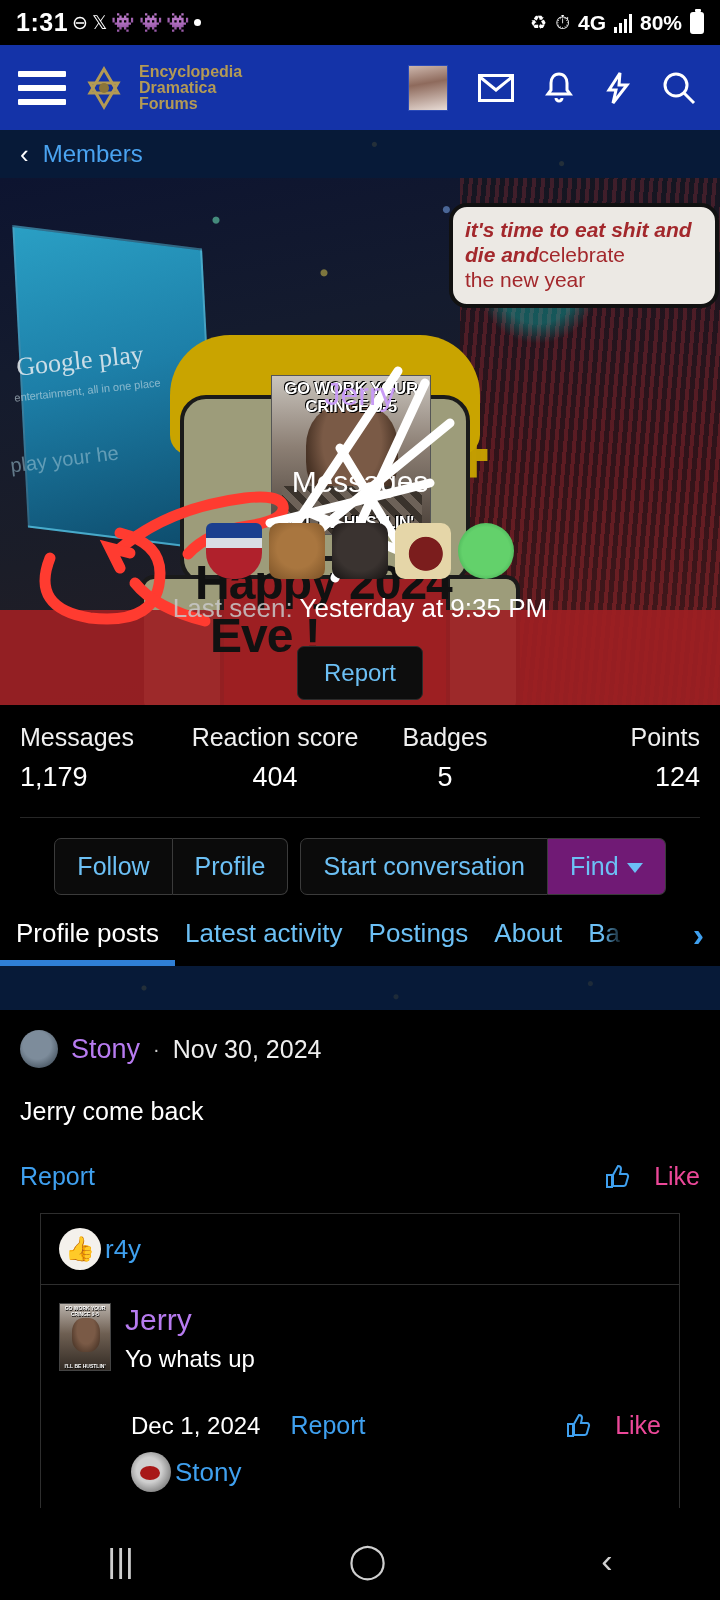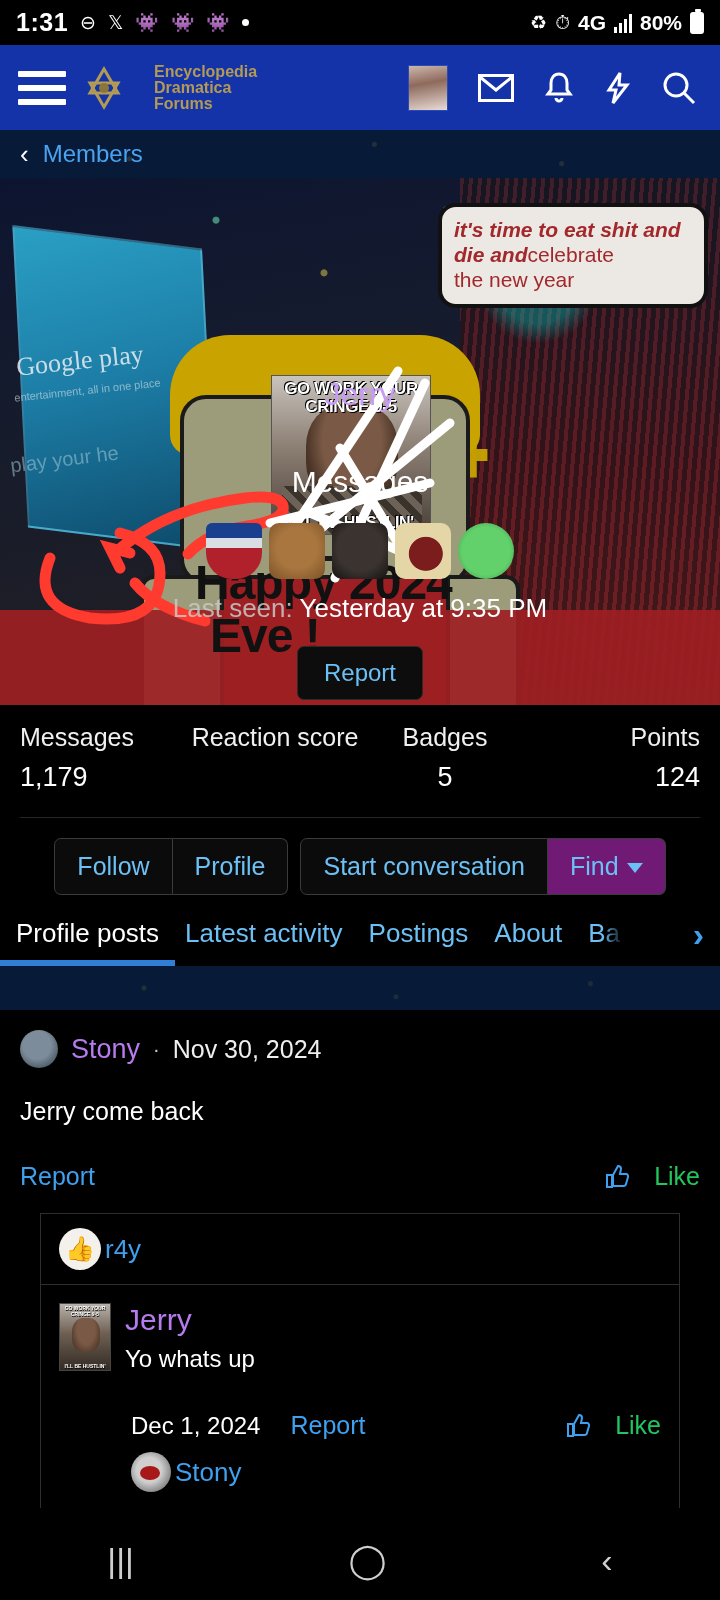--- a/index.html
+++ b/index.html
@@ -2,41 +2,41 @@
 <html><head>
 <meta charset="utf-8">
 <style>
   * { margin:0; padding:0; box-sizing:border-box; }
   html,body { width:720px; height:1600px; background:#000; overflow:hidden; }
   body { font-family:"Liberation Sans", sans-serif; color:#fff; }
 
   
   .statusbar { height:45px; background:#000; display:flex; align-items:center;
                padding:0 16px; justify-content:space-between; }
-  .sb-left { display:flex; align-items:center; gap:12px; }
+  .sb-left { display:flex; align-items:center; gap:4px; }
   .sb-right { display:flex; align-items:center; gap:8px; }
   .sb-time { font-size:25px; font-weight:700; letter-spacing:.5px; }
   .sb-ico { font-size:19px; line-height:1; display:inline-block; }
   .sb-dot { width:7px; height:7px; border-radius:50%; background:#fff; display:inline-block; }
   .sb-batt { font-size:21px; font-weight:700; }
   .batt-shape { width:14px; height:22px; border:2px solid #fff; border-radius:3px;
                 position:relative; display:inline-block; background:#fff; }
   .batt-shape:before { content:""; position:absolute; top:-5px; left:3px; width:6px; height:3px;
                        background:#fff; border-radius:1px; }
   .sig { display:inline-flex; align-items:flex-end; gap:2px; height:20px; }
   .sig i { width:3px; background:#fff; display:block; }
   .sig i:nth-child(1){height:6px} .sig i:nth-child(2){height:10px}
   .sig i:nth-child(3){height:14px} .sig i:nth-child(4){height:19px}
 
   
   .header { height:85px; background:#1433a8; display:flex; align-items:center;
             padding:0 18px; gap:14px; }
   .hamburger { width:48px; display:flex; flex-direction:column; gap:8px; cursor:pointer; }
   .hamburger span { display:block; height:6px; background:#fff; border-radius:1px; }
-  .logo-wrap { display:flex; align-items:center; gap:26px; }
+  .logo-wrap { display:flex; align-items:center; gap:11px; }
   .logo-star { width:48px; height:48px; position:relative; }
   .logo-title { font-size:16px; line-height:16px; color:#b39a55; font-weight:600; }
   .hdr-spacer { flex:1; }
   .hdr-icons { display:flex; align-items:center; gap:30px; padding-right:6px; }
   .hdr-avatar { width:40px; height:46px; background:linear-gradient(170deg,#cdb7ad 0%,#8e6a5c 40%,#e8dcd6 100%);
                 border:1px solid #2a4ab8; }
   .hdr-ico svg { display:block; }
 
   
   .crumbbar { height:48px; background:#071a38; display:flex; align-items:center;
@@ -94,21 +94,21 @@
   .toon-2024 { position:absolute; left:120px; top:95px; font-size:116px; color:#c9a400;
      font-weight:700; font-family:"Liberation Sans", sans-serif; opacity:.95; }
   .toon-mouth { position:absolute; left:160px; top:250px; width:110px; height:36px;
      border-bottom:5px solid #1a1a1a; border-radius:0 0 60px 60px; }
   .happy-text { position:absolute; left:195px; top:377px; font-size:48px; font-weight:700;
      color:#111; letter-spacing:-1px; }
   .happy-text2 { position:absolute; left:210px; top:430px; font-size:48px; font-weight:700;
      color:#111; letter-spacing:-1px; }
   .redband { position:absolute; left:0; right:0; bottom:0; height:95px; background:#9d1f23; opacity:.92; }
   
-  .bubble { position:absolute; right:12px; top:25px; width:270px; min-height:105px;
+  .bubble { position:absolute; right:1px; top:25px; width:270px; min-height:105px;
      background:#ece9e4; border:4px solid #111; border-radius:18px; padding:10px 12px;
      font-family:"Liberation Sans", sans-serif; font-style:italic; font-weight:700;
      color:#a3282c; font-size:21px; line-height:25px; }
   .bubble .nb { font-style:normal; font-weight:400; color:#a3282c; }
   
   .av-meme { position:absolute; left:271px; top:197px; width:160px; height:160px;
      background:linear-gradient(180deg,#c9c4bd 0%,#8c7f74 45%,#4a4038 100%);
      border:1px solid #555; overflow:hidden; }
   .av-top { position:absolute; top:4px; left:0; right:0; text-align:center;
      font-size:17px; font-weight:800; color:#fff; text-shadow:1px 1px 0 #000,-1px -1px 0 #000;
@@ -186,21 +186,21 @@
   .av-circle { width:38px; height:38px; border-radius:50%; flex:none; }
   .av-stony { background:radial-gradient(circle at 45% 40%,#7d8c9b 0 45%,#2b3742 100%); }
   .post-author { font-size:27px; color:#b77bf0; }
   .post-dot { color:#cfcfcf; font-size:20px; }
   .post-date { font-size:25px; color:#efefef; }
   .post-body { font-size:25px; color:#fff; margin-top:26px; line-height:34px; }
   .post-body p { margin-top:46px; }
   .post-body p:first-child { margin-top:0; }
   .post-foot { display:flex; justify-content:space-between; align-items:center; margin-top:34px; }
   .lnk { color:#3fa0ef; font-size:25px; }
-  .like { color:#22c55e; font-size:25px; display:flex; align-items:center; gap:24px; }
+  .like { color:#ec4899; font-size:25px; display:flex; align-items:center; gap:24px; }
 
   .likes-box { margin:22px 20px 0; border:1px solid #2e2e2e; border-bottom:none; }
   .likes-row { display:flex; align-items:center; gap:4px; padding:14px 18px; }
   .av-thumb { width:42px; height:42px; border-radius:50%; background:#f4f1ec;
               display:flex; align-items:center; justify-content:center; font-size:24px; }
   .liker { color:#3fa0ef; font-size:26px; }
 
   .reply { border-top:1px solid #2e2e2e; padding:18px 18px 16px; }
   .reply-head { display:flex; gap:14px; }
   .av-jerry { width:52px; height:68px; flex:none; overflow:hidden; position:relative;
@@ -374,20 +374,21 @@
   </div>
 </div>
 
 <div class="stats">
   <div class="stat">
     <div class="stat-label">Messages</div>
     <div class="stat-value">1,179</div>
   </div>
   <div class="stat">
     <div class="stat-label">Reaction score</div>
+    <div class="stat-value">404</div>
   </div>
   <div class="stat">
     <div class="stat-label">Badges</div>
     <div class="stat-value">5</div>
   </div>
   <div class="stat">
     <div class="stat-label">Points</div>
     <div class="stat-value">124</div>
   </div>
 </div>

